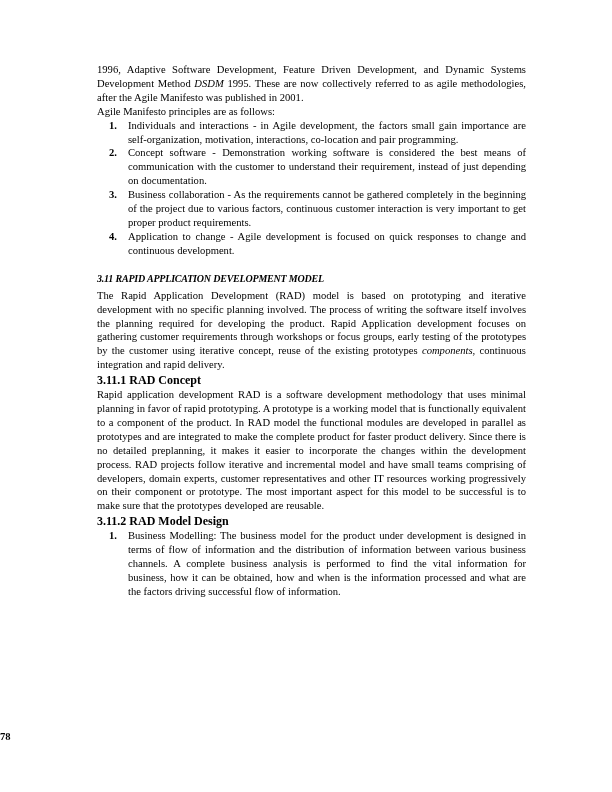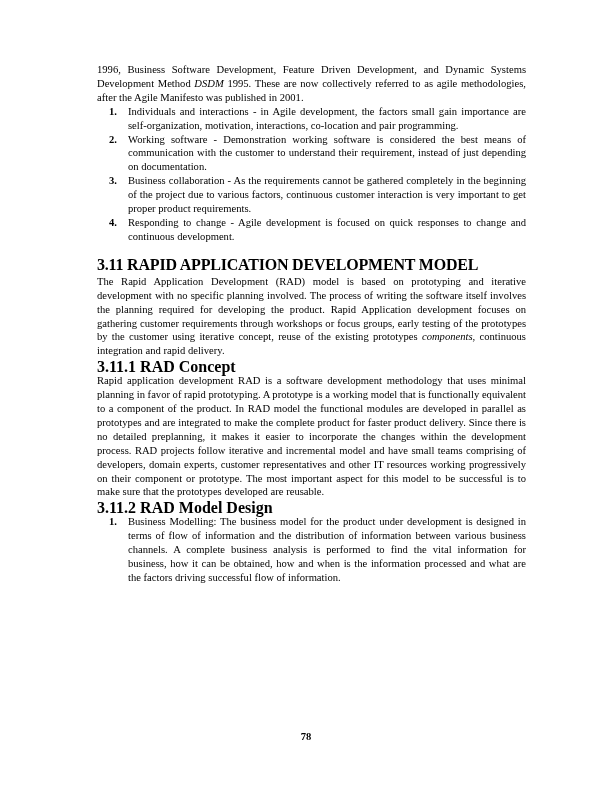--- a/index.html
+++ b/index.html
@@ -5,35 +5,36 @@
   html, body { margin:0; padding:0; background:#ffffff; }
   body { width:612px; height:792px; position:relative; overflow:hidden;
          font-family:"Liberation Serif", "DejaVu Serif", serif; color:#000; }
   .page { position:absolute; left:97px; top:63px; width:429px; font-size:10.6px; line-height:13.9px; }
   p { margin:0; text-align:justify; }
   ol { margin:0; padding:0; list-style:none; }
   li { position:relative; padding-left:19px; margin-left:12px; text-align:justify; }
   li .num { position:absolute; left:0; top:0; font-weight:bold; }
   b { font-weight:normal; }
   i { font-style:italic; }
-  h2 { margin:12px 0 1px 0; font-size:16px; line-height:18px; font-weight:bold; letter-spacing:-0.2px; }
-  h3 { margin:1px 0 0 0; font-size:16px; line-height:15px; font-weight:bold; }
-  .pagenum { position:absolute; top:731px; left:0; width:612px; text-align:center; font-size:10.6px; font-weight:bold; }
+  h2 { margin:12px 0 1px 0; font-size:10px; line-height:18px; font-weight:bold; font-style:italic; letter-spacing:-0.2px; }
+  h3 { margin:1px 0 0 0; font-size:12px; line-height:15px; font-weight:bold; }
+  .pagenum { position:absolute; top:731px; left:0; width:612px; text-align:left; font-size:10.6px; font-weight:bold; }
 </style>
 </head>
 <body>
 
 <div class="page">
-  <p><span>1996, Business Software Development, Feature Driven Development, and Dynamic Systems Development Method </span><i>DSDM</i><span> 1995. These are now collectively referred to as agile methodologies, after the Agile Manifesto was published in 2001.</span></p>
+  <p><span>1996, Adaptive Software Development, Feature Driven Development, and Dynamic Systems Development Method </span><i>DSDM</i><span> 1995. These are now collectively referred to as agile methodologies, after the Agile Manifesto was published in 2001.</span></p>
+  <p>Agile Manifesto principles are as follows:</p>
 
   <ol>
     <li><span class="num">1.</span><b>Individuals and interactions</b><span> - in Agile development, the factors small gain importance are self-organization, motivation, interactions, co-location and pair programming.</span></li>
-    <li><span class="num">2.</span><b>Working software</b><span> - Demonstration working software is considered the best means of communication with the customer to understand their requirement, instead of just depending on documentation.</span></li>
+    <li><span class="num">2.</span><b>Concept software</b><span> - Demonstration working software is considered the best means of communication with the customer to understand their requirement, instead of just depending on documentation.</span></li>
     <li><span class="num">3.</span><b>Business collaboration</b><span> - As the requirements cannot be gathered completely in the beginning of the project due to various factors, continuous customer interaction is very important to get proper product requirements.</span></li>
-    <li><span class="num">4.</span><b>Responding to change</b><span> - Agile development is focused on quick responses to change and continuous development.</span></li>
+    <li><span class="num">4.</span><b>Application to change</b><span> - Agile development is focused on quick responses to change and continuous development.</span></li>
   </ol>
 
   <h2>3.11 RAPID APPLICATION DEVELOPMENT MODEL</h2>
   <p><span>The Rapid Application Development (RAD) model is based on prototyping and iterative development with no specific planning involved. The process of writing the software itself involves the planning required for developing the product. Rapid Application development focuses on gathering customer requirements through workshops or focus groups, early testing of the prototypes by the customer using iterative concept, reuse of the existing prototypes </span><i>components</i><span>, continuous integration and rapid delivery.</span></p>
 
   <h3>3.11.1 RAD Concept</h3>
   <p>Rapid application development RAD is a software development methodology that uses minimal planning in favor of rapid prototyping. A prototype is a working model that is functionally equivalent to a component of the product. In RAD model the functional modules are developed in parallel as prototypes and are integrated to make the complete product for faster product delivery. Since there is no detailed preplanning, it makes it easier to incorporate the changes within the development process. RAD projects follow iterative and incremental model and have small teams comprising of developers, domain experts, customer representatives and other IT resources working progressively on their component or prototype. The most important aspect for this model to be successful is to make sure that the prototypes developed are reusable.</p>
 
   <h3>3.11.2 RAD Model Design</h3>
 

